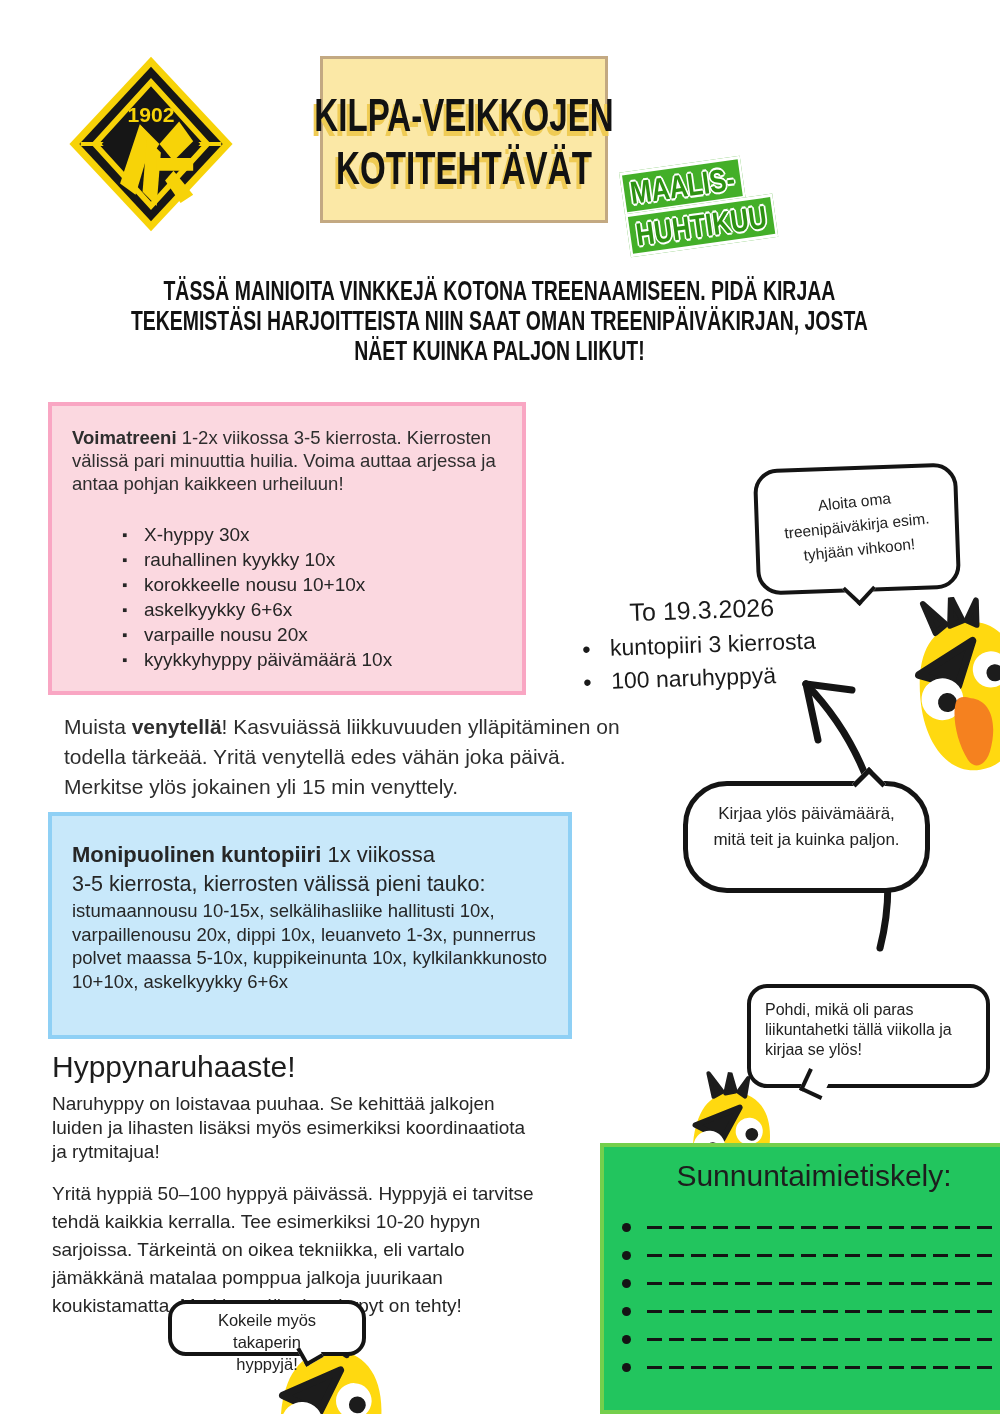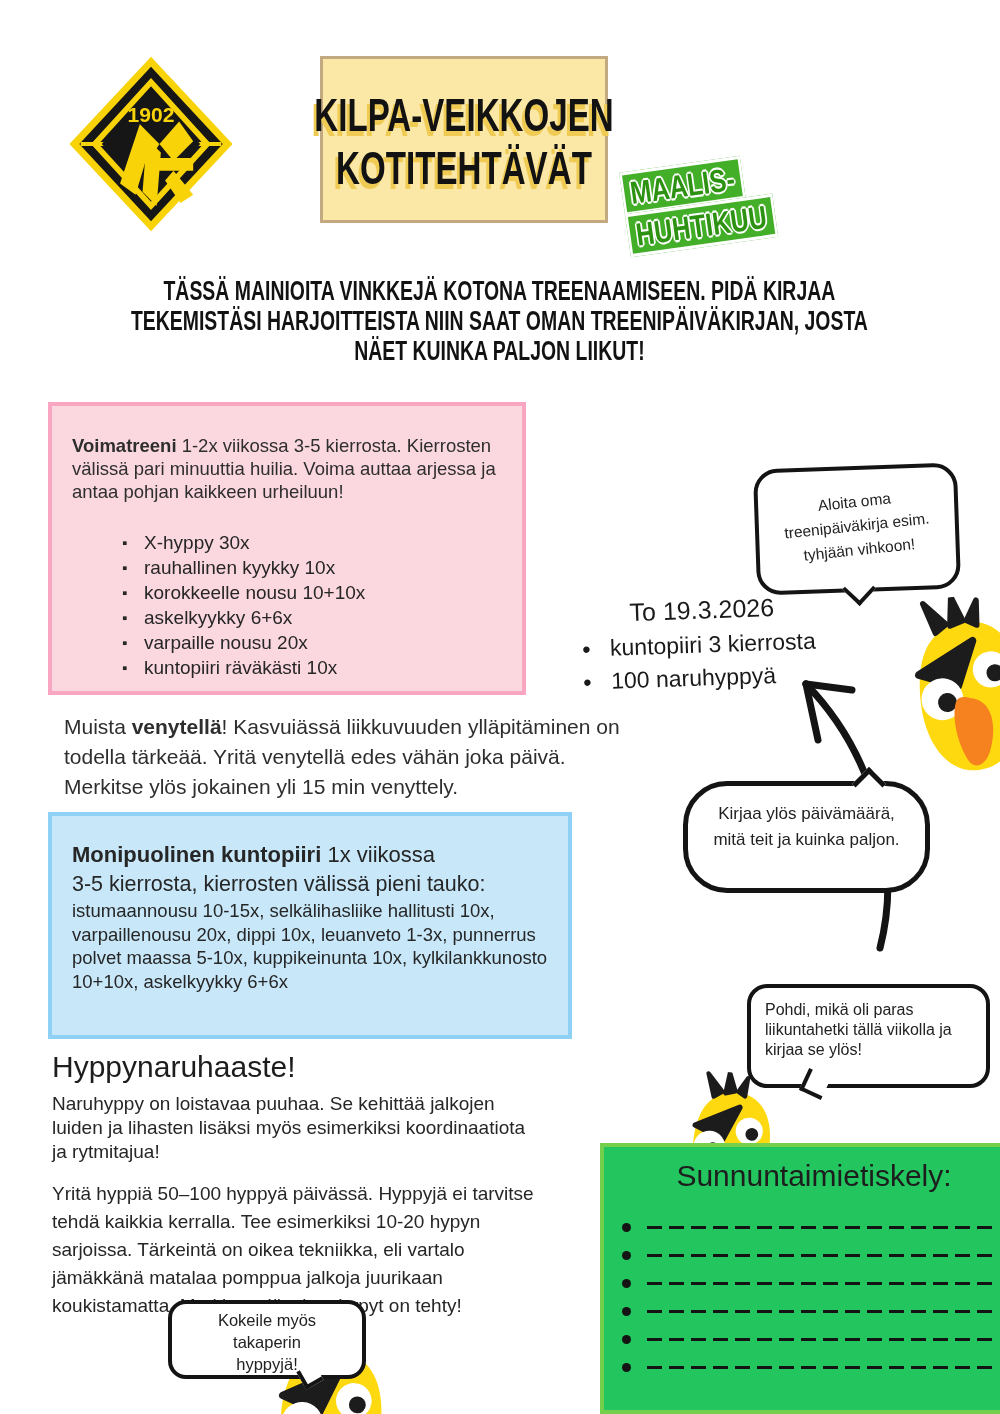--- a/index.html
+++ b/index.html
@@ -31,21 +31,21 @@
   .badge-line + .badge-line { margin-top:1px; }
   .intro {
     position:absolute; left:71px; top:276px; width:1190px;
     transform:scaleX(0.72); transform-origin:0 0; text-align:center;
     font-weight:bold; font-size:27px; line-height:30px; color:#121212;
   }
   .intro div { white-space:nowrap; }
   
   .pink-box {
     position:absolute; left:48px; top:402px; width:478px; height:293px;
-    background:#FBD8E0; border:4px solid #F9A6C3; padding:28px 18px 0 20px; overflow:hidden;
+    background:#FBD8E0; border:4px solid #F9A6C3; padding:20px 18px 0 20px; overflow:hidden;
     z-index:2;
   }
   .pink-para { font-size:18.5px; line-height:23px; color:#2E2E2E; }
   .pink-list { margin:27px 0 0 50px; list-style:none; font-size:19px; }
   .pink-list li { line-height:25px; position:relative; padding-left:22px; }
   .pink-list li::before { content:"▪"; position:absolute; left:0; top:0; font-size:15px; }
   .stretch { position:absolute; left:64px; top:712px; width:575px; font-size:21px; line-height:30px; color:#2E2E2E; }
   .blue-box {
     position:absolute; left:48px; top:812px; width:524px; height:227px;
     background:#C8E8FA; border:4px solid #8FD0F5; padding:24px 20px 0 20px; overflow:hidden;
@@ -64,21 +64,21 @@
     font-size:16px; color:#222; text-align:center;
   }
   .tail { position:absolute; width:24px; height:24px; background:#fff; transform:rotate(45deg); }
   .bubble-diary { left:755px; top:466px; width:204px; height:126px; border-radius:24px; transform:rotate(-2deg); padding:20px 8px 0 8px; font-size:15.5px; line-height:24px; }
   .bubble-diary .inner { display:block; transform:rotate(-4deg); }
   .bubble-diary .tail { bottom:-13px; left:86px; border-right:4.5px solid #141414; border-bottom:4.5px solid #141414; }
   .bubble-log { left:683px; top:781px; width:247px; height:112px; border-width:5px; border-radius:44px; padding:15px 16px 0 16px; font-size:17px; line-height:26px; }
   .bubble-log .tail { top:-14px; right:44px; border-top:5px solid #141414; border-left:5px solid #141414; }
   .bubble-reflect { left:747px; top:984px; width:243px; height:104px; border-radius:20px; padding:12px 10px 0 14px; font-size:16px; line-height:20px; text-align:left; }
   .bubble-reflect .tail { bottom:-12px; left:52px; border-left:4.5px solid #141414; border-bottom:4.5px solid #141414; transform:rotate(25deg); }
-  .bubble-backwards { left:168px; top:1300px; width:198px; height:79px; border-radius:18px; border-width:4px; padding:5px 36px 0 36px; font-size:16.5px; line-height:22px; }
+  .bubble-backwards { left:168px; top:1300px; width:198px; height:56px; border-radius:18px; border-width:4px; padding:5px 36px 0 36px; font-size:16.5px; line-height:22px; }
   .bubble-backwards .tail { width:20px; height:20px; bottom:-11px; right:42px; border-right:4px solid #141414; border-bottom:4px solid #141414; transform:rotate(60deg); }
   
   .note { position:absolute; left:578px; top:594px; width:280px; transform:rotate(-2deg); color:#1a1a1a; z-index:2; }
   .note-date { text-align:center; font-size:25px; line-height:30px; padding-right:30px; white-space:nowrap; }
   .note-items { list-style:none; margin-top:4px; font-size:23px; }
   .note-items li { line-height:33px; position:relative; padding-left:32px; white-space:nowrap; }
   .note-items li::before { content:"•"; position:absolute; left:4px; top:0; font-size:24px; }
   .arrow-svg { position:absolute; left:772px; top:658px; z-index:1; }
   
   .green-box {
@@ -154,21 +154,21 @@
   </div>
 
   <div class="pink-box">
     <p class="pink-para"><b>Voimatreeni</b><span> 1-2x viikossa 3-5 kierrosta.  Kierrosten välissä pari minuuttia huilia. Voima auttaa arjessa ja antaa pohjan kaikkeen urheiluun!</span></p>
     <ul class="pink-list">
       <li>X-hyppy 30x</li>
       <li>rauhallinen kyykky 10x</li>
       <li>korokkeelle nousu 10+10x</li>
       <li>askelkyykky 6+6x</li>
       <li>varpaille nousu 20x</li>
-      <li>kuntopiiri räväkästi 10x</li>
+      <li>kyykkyhyppy päivämäärä 10x</li>
     </ul>
   </div>
 
   <div class="bubble bubble-diary">
     <span class="inner">Aloita oma treenipäiväkirja esim. tyhjään vihkoon!</span>
     <span class="tail"></span>
   </div>
 
   <div class="note">
     <div class="note-date">To 19.3.2026</div>

